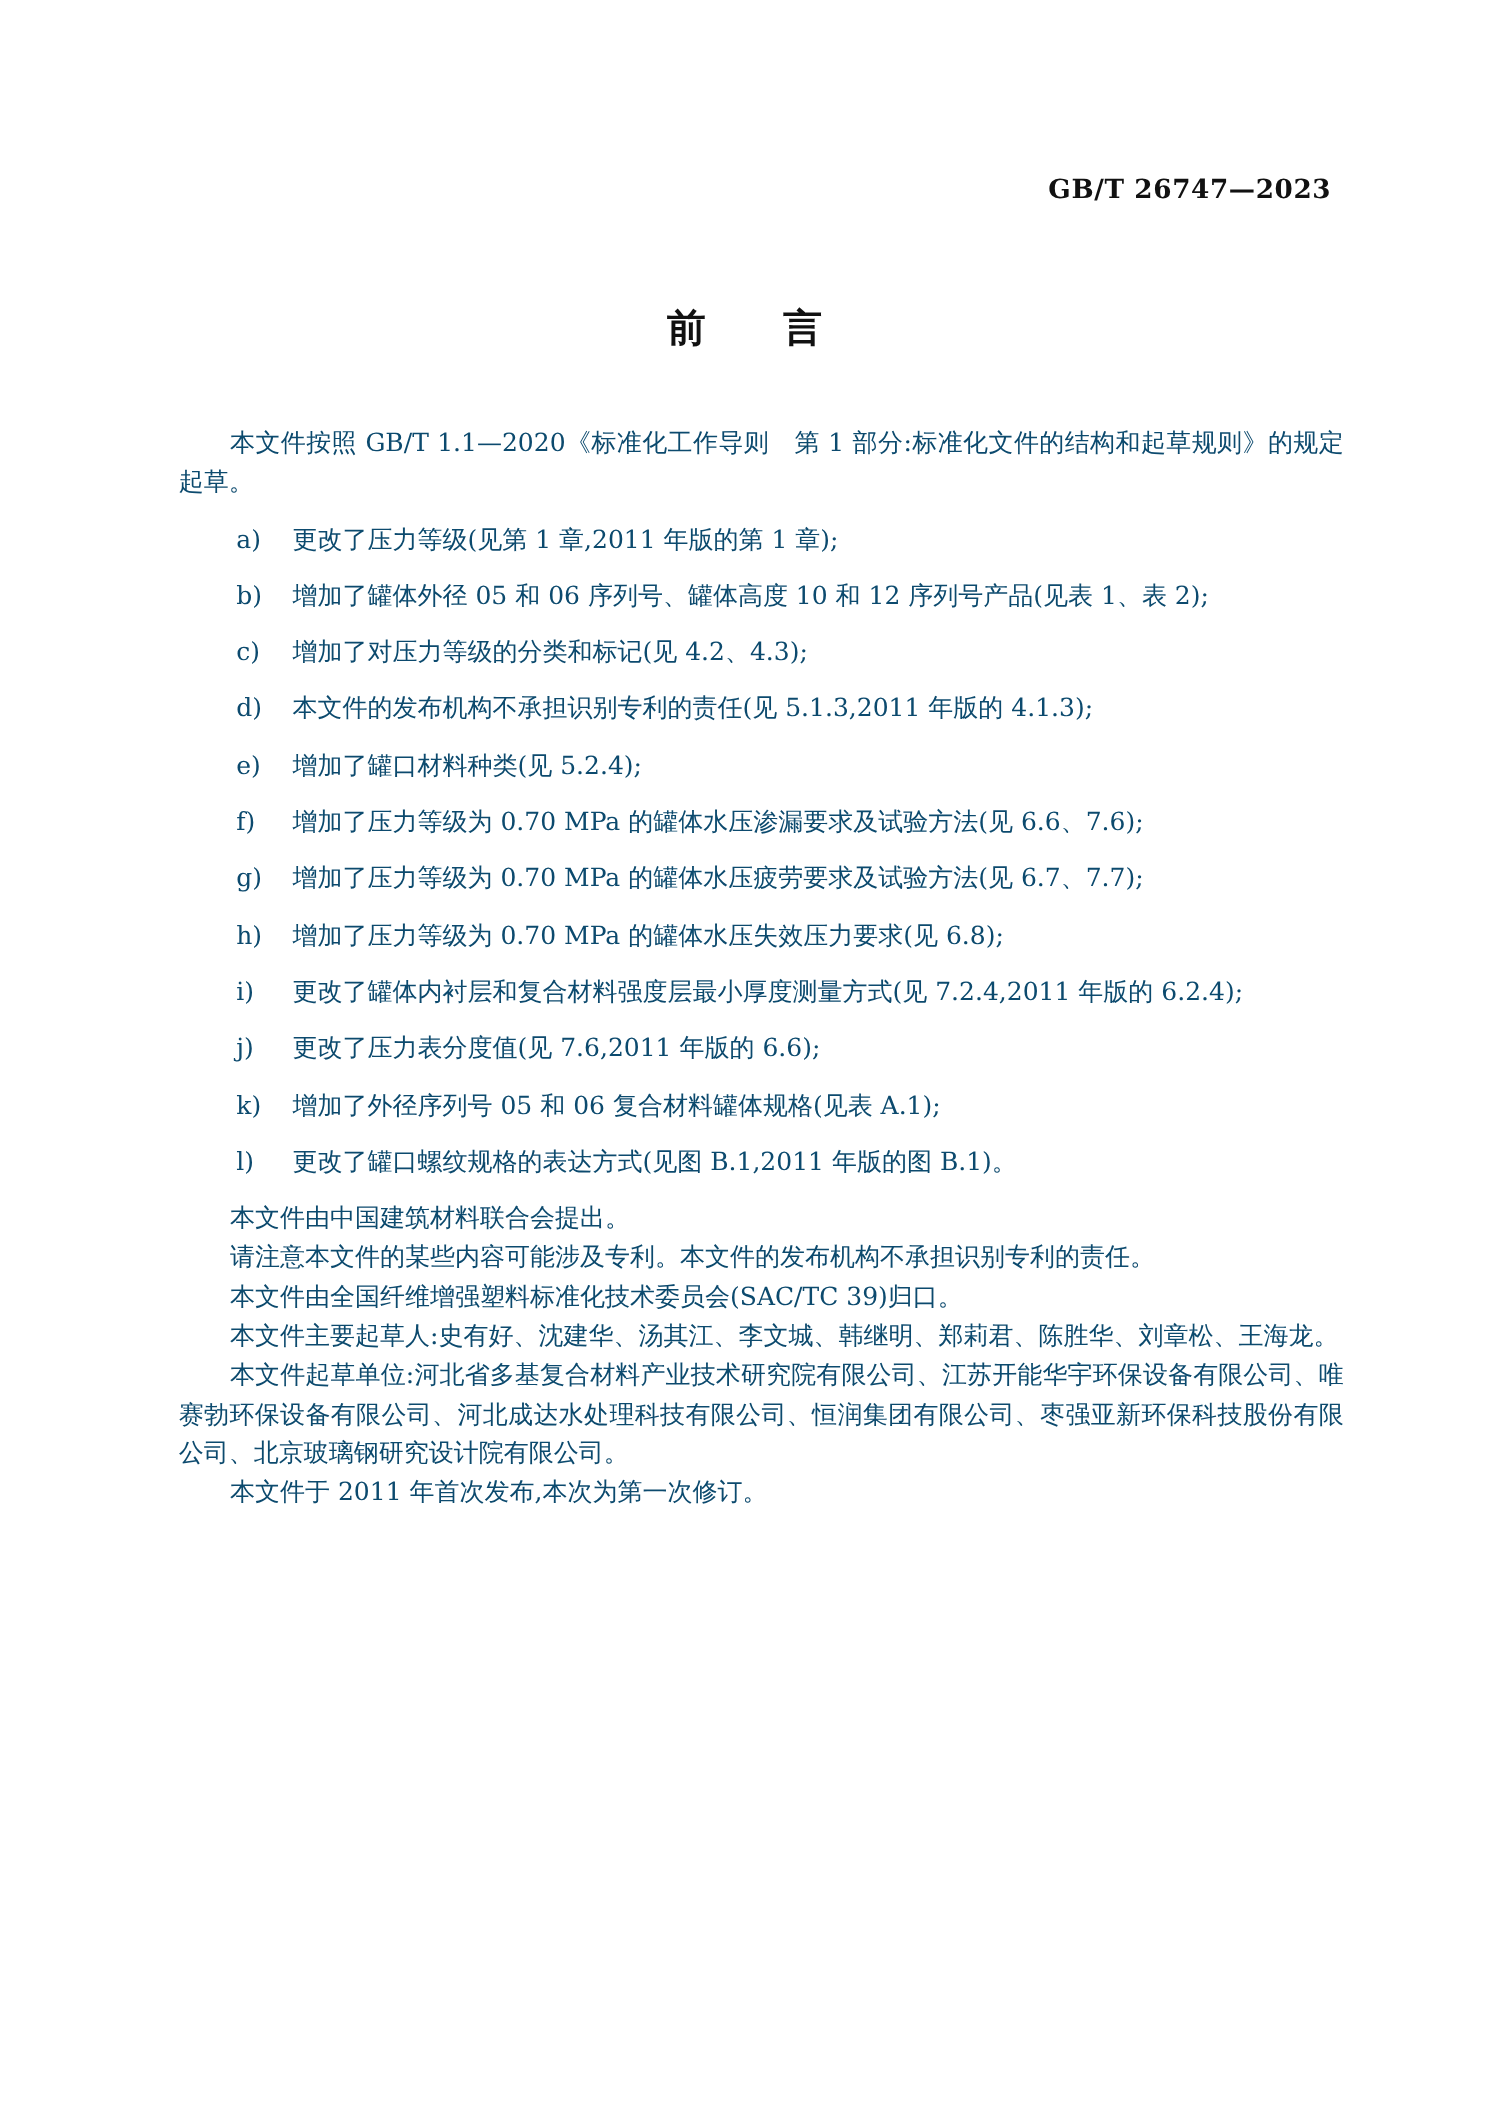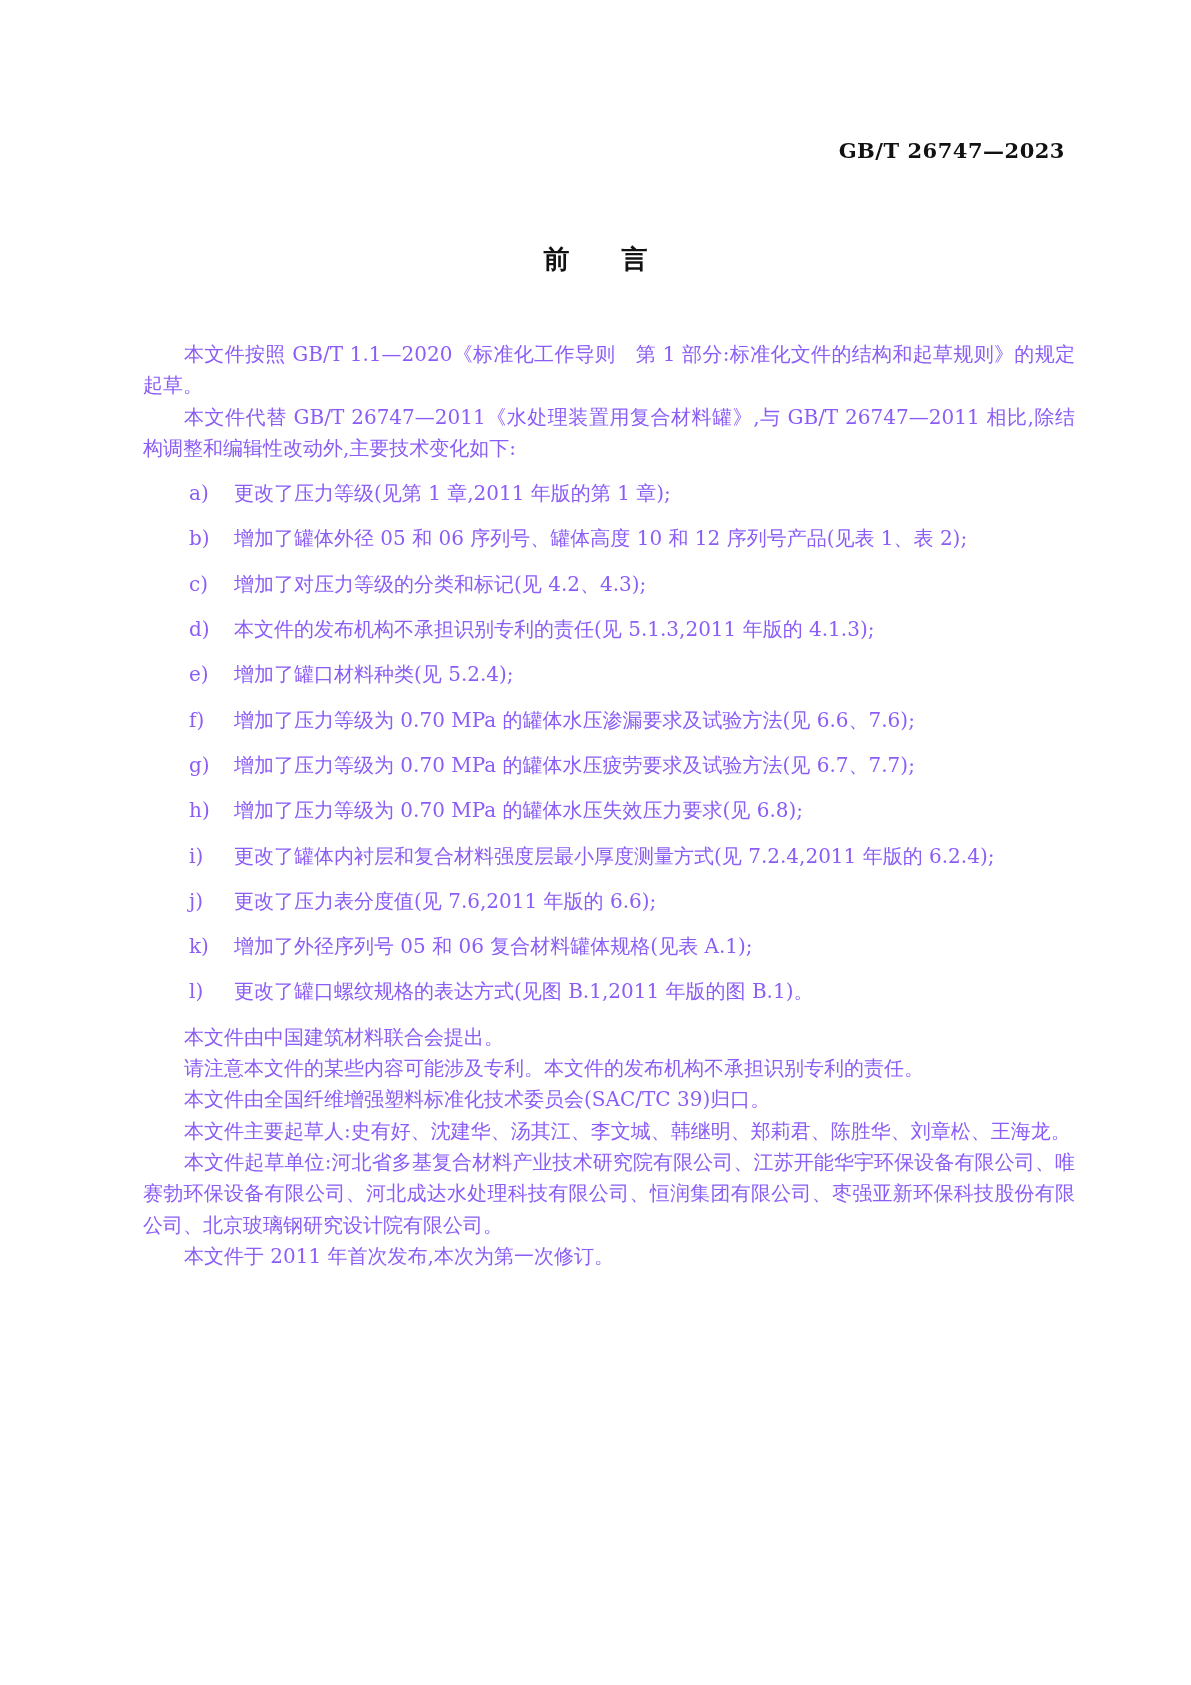--- a/index.html
+++ b/index.html
@@ -29,32 +29,32 @@
   }
   .doc-title {
     position: absolute;
     top: 242px;
     left: 0;
     width: 100%;
     margin: 0;
     text-align: center;
     font-family: "DejaVu Sans", sans-serif;
     font-weight: 700;
-    font-size: 26px;
+    font-size: 31px;
     color: #111111;
   }
   .doc-body {
     position: absolute;
     left: 143px;
     top: 339px;
     width: 932px;
     font-size: 20px;
     line-height: 31.3px;
     text-align: justify;
-    color: #8b5cf6;
+    color: #0c4a6e;
   }
   .para {
     margin: 0;
     text-indent: 41px;
   }
   .list-item {
     margin: 14px;
     text-indent: 0;
     white-space: nowrap;
   }
@@ -77,21 +77,20 @@
 <body>
 
 <div class="page">
 
   <div class="std-number">GB/T 26747—2023</div>
 
   <h1 class="doc-title">前　　言</h1>
 
   <div class="doc-body" id="doc-body">
       <p class="para">本文件按照 GB/T 1.1—2020《标准化工作导则　第 1 部分:标准化文件的结构和起草规则》的规定起草。</p>
-      <p class="para">本文件代替 GB/T 26747—2011《水处理装置用复合材料罐》,与 GB/T 26747—2011 相比,除结构调整和编辑性改动外,主要技术变化如下:</p>
       <p class="list-item"><span class="list-label">a)</span><span>更改了压力等级(见第 1 章,2011 年版的第 1 章);</span></p>
       <p class="list-item"><span class="list-label">b)</span><span>增加了罐体外径 05 和 06 序列号、罐体高度 10 和 12 序列号产品(见表 1、表 2);</span></p>
       <p class="list-item"><span class="list-label">c)</span><span>增加了对压力等级的分类和标记(见 4.2、4.3);</span></p>
       <p class="list-item"><span class="list-label">d)</span><span>本文件的发布机构不承担识别专利的责任(见 5.1.3,2011 年版的 4.1.3);</span></p>
       <p class="list-item"><span class="list-label">e)</span><span>增加了罐口材料种类(见 5.2.4);</span></p>
       <p class="list-item"><span class="list-label">f)</span><span>增加了压力等级为 0.70 MPa 的罐体水压渗漏要求及试验方法(见 6.6、7.6);</span></p>
       <p class="list-item"><span class="list-label">g)</span><span>增加了压力等级为 0.70 MPa 的罐体水压疲劳要求及试验方法(见 6.7、7.7);</span></p>
       <p class="list-item"><span class="list-label">h)</span><span>增加了压力等级为 0.70 MPa 的罐体水压失效压力要求(见 6.8);</span></p>
       <p class="list-item"><span class="list-label">i)</span><span>更改了罐体内衬层和复合材料强度层最小厚度测量方式(见 7.2.4,2011 年版的 6.2.4);</span></p>
       <p class="list-item"><span class="list-label">j)</span><span>更改了压力表分度值(见 7.6,2011 年版的 6.6);</span></p>

